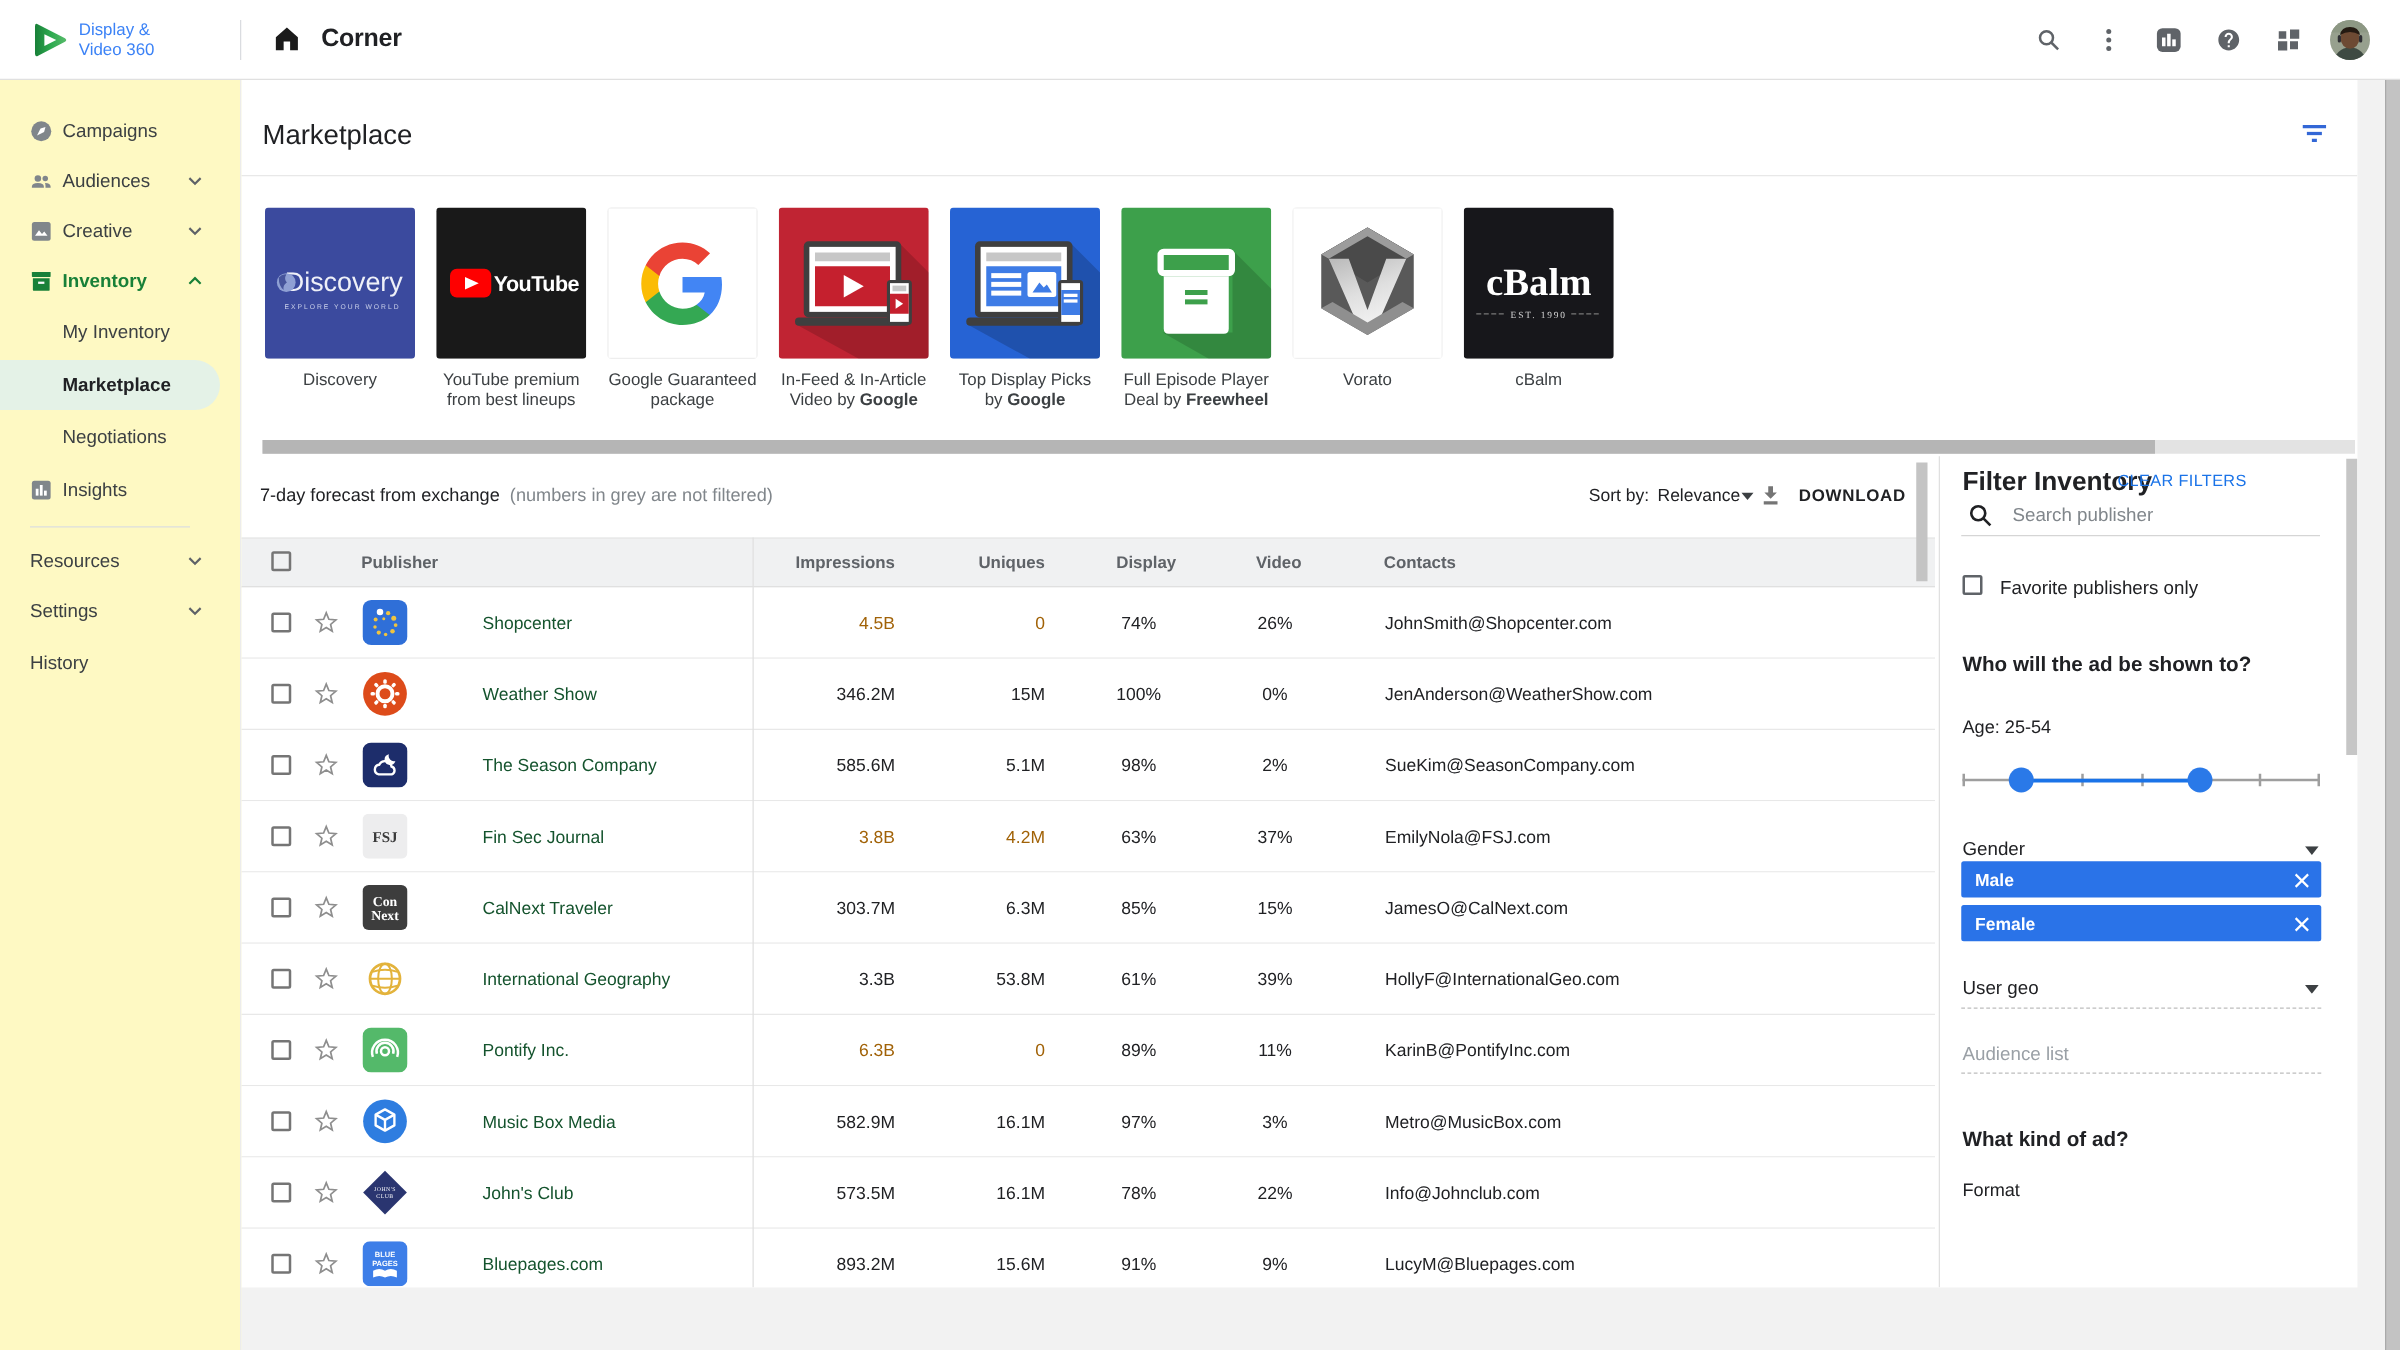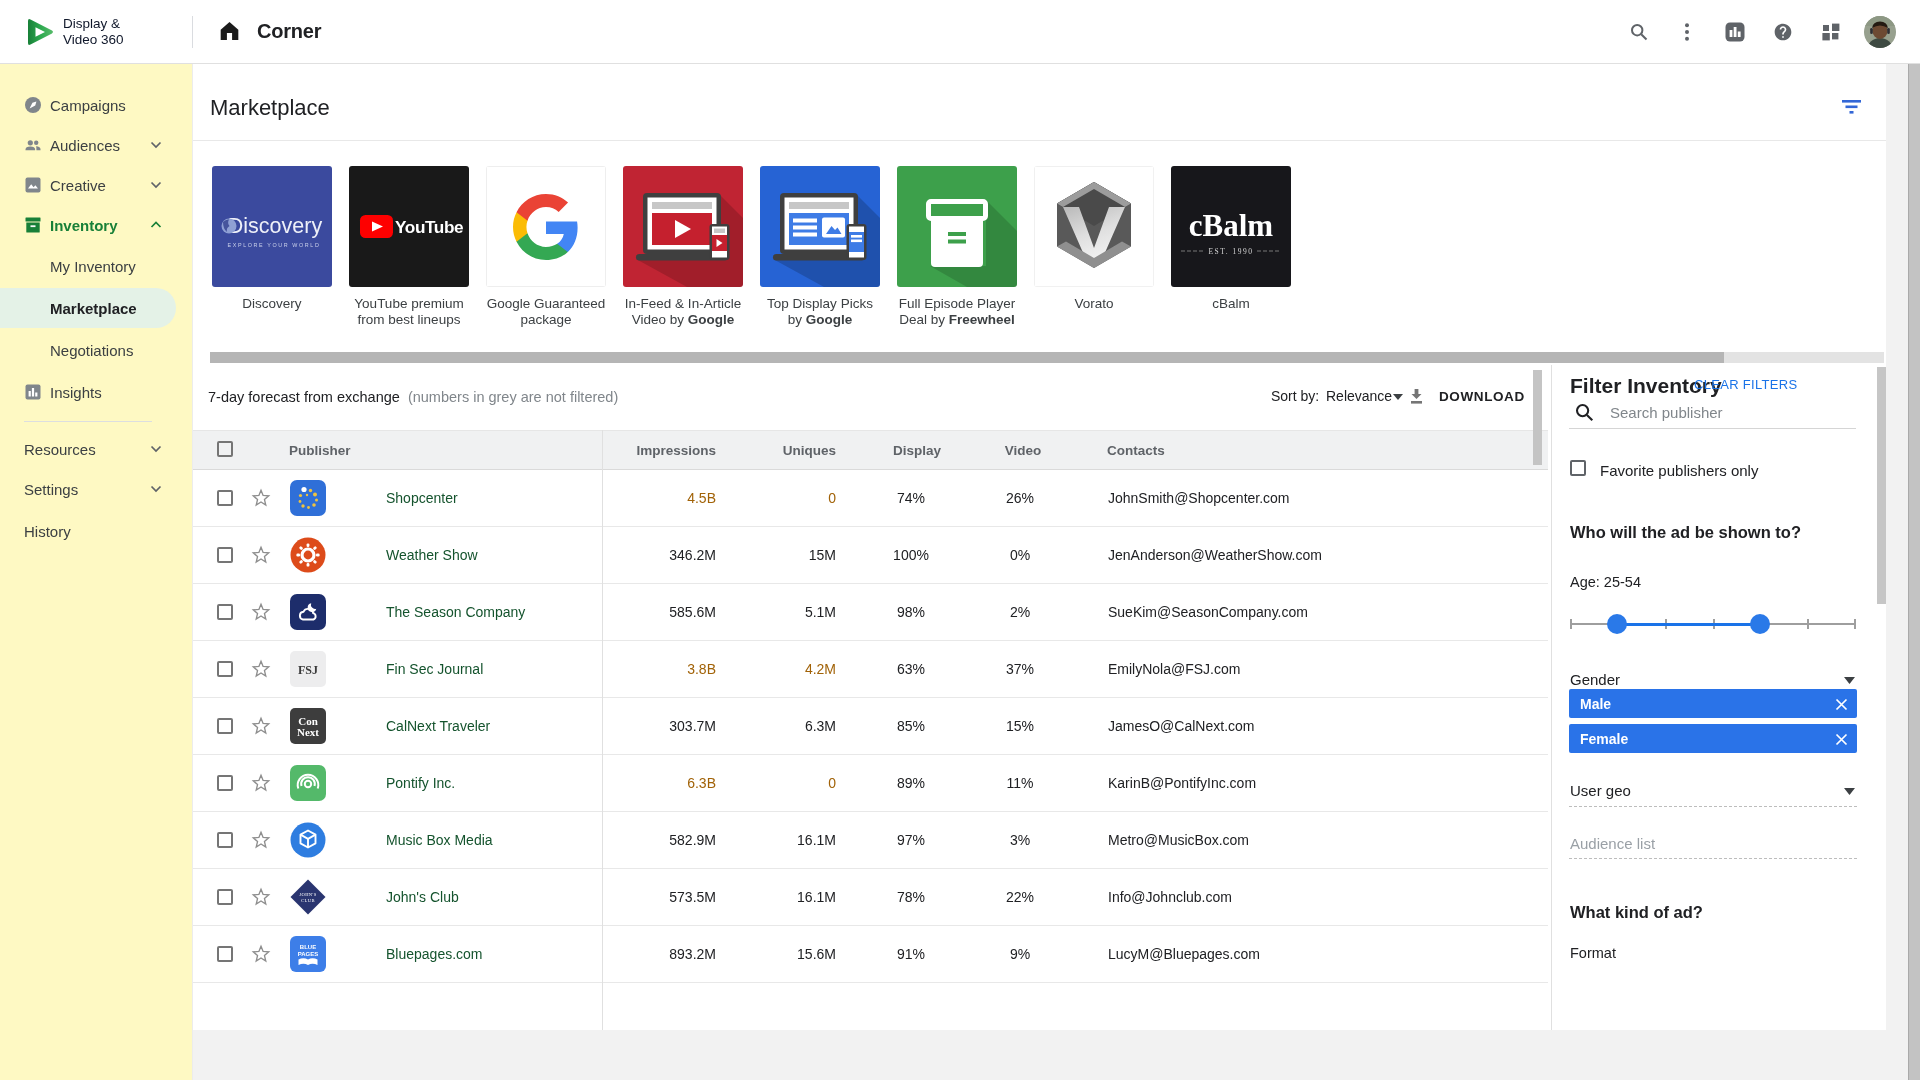--- a/index.html
+++ b/index.html
@@ -2,21 +2,21 @@
 <html><head>
 <meta charset="utf-8">
 <style>
 * { margin:0; padding:0; box-sizing:border-box; }
 html,body { width:1920px; height:1080px; overflow:hidden; background:#fff;
   font-family:"Liberation Sans", sans-serif; color:#202124; }
 .abs { position:absolute; }
 
 #topbar { position:absolute; left:0; top:0; width:1920px; height:64px; background:#fff;
   border-bottom:1px solid #e0e0e0; z-index:30; }
-#brand { position:absolute; left:63px; top:16px; font-size:13.5px; line-height:16px; color:#0f172a; }
+#brand { position:absolute; left:63px; top:16px; font-size:13.5px; line-height:16px; color:#3b82f6; }
 #tb-div { position:absolute; left:192px; top:16px; width:1px; height:32px; background:#dadce0; }
 #corner { position:absolute; left:257px; top:20px; font-size:20px; font-weight:bold; color:#202124; letter-spacing:-0.2px; }
 
 #sidebar { position:absolute; left:0; top:64px; width:193px; height:1016px; background:#fef9c3;
   border-right:1px solid #ececec; z-index:10; }
 .side-item { position:absolute; left:0; width:193px; height:40px; }
 .side-item .txt { position:absolute; left:50px; top:50%; transform:translateY(-50%);
   font-size:15px; color:#3c4043; }
 .side-item .noicon { left:24px; }
 .side-item svg.ic { position:absolute; left:24px; top:50%; margin-top:-9px; }
@@ -449,20 +449,37 @@
     <div class="cell pct" style="left:688px">85%</div>
     <div class="cell pct" style="left:797px">15%</div>
     <div class="cell" style="left:915px">JamesO@CalNext.com</div>
   </div>
   <div class="row">
     <div class="cb"></div>
         <svg class="star" viewBox="0 0 24 24">
           <path class="sp" d="M12 3.6 L14.3 9.2 20.4 9.7 15.8 13.7 17.2 19.6 12 16.4 6.8 19.6 8.2 13.7 3.6 9.7 9.7 9.2 Z"></path>
         </svg>
     <svg class="picon" viewBox="0 0 36 36">
+          <circle cx="18" cy="18" r="12" fill="#fff" stroke="#e3b33c" stroke-width="2.2"></circle>
+      <ellipse cx="18" cy="18" rx="5.5" ry="12" fill="none" stroke="#e3b33c" stroke-width="1.6"></ellipse>
+      <path d="M6.5 18 H29.5 M8 12.5 Q18 9 28 12.5 M8 23.5 Q18 27 28 23.5" fill="none" stroke="#e3b33c" stroke-width="1.6"></path>
+        </svg>
+    <div class="cell pub" style="left:193px">International Geography</div>
+    <div class="cell num" style="left:443px">3.3B</div>
+    <div class="cell num" style="left:563px">53.8M</div>
+    <div class="cell pct" style="left:688px">61%</div>
+    <div class="cell pct" style="left:797px">39%</div>
+    <div class="cell" style="left:915px">HollyF@InternationalGeo.com</div>
+  </div>
+  <div class="row">
+    <div class="cb"></div>
+        <svg class="star" viewBox="0 0 24 24">
+          <path class="sp" d="M12 3.6 L14.3 9.2 20.4 9.7 15.8 13.7 17.2 19.6 12 16.4 6.8 19.6 8.2 13.7 3.6 9.7 9.7 9.2 Z"></path>
+        </svg>
+    <svg class="picon" viewBox="0 0 36 36">
           <rect width="36" height="36" rx="7" fill="#54b96a"></rect>
       <circle cx="18" cy="19" r="3.2" fill="none" stroke="#fff" stroke-width="2"></circle>
       <path d="M11.5 21 A6.8 6.8 0 1 1 24.5 21" fill="none" stroke="#fff" stroke-width="2"></path>
       <path d="M8.3 23.5 A10.3 10.3 0 1 1 27.7 23.5" fill="none" stroke="#fff" stroke-width="2"></path>
         </svg>
     <div class="cell pub" style="left:193px">Pontify Inc.</div>
     <div class="cell num grey" style="left:443px">6.3B</div>
     <div class="cell num grey" style="left:563px">0</div>
     <div class="cell pct" style="left:688px">89%</div>
     <div class="cell pct" style="left:797px">11%</div>

